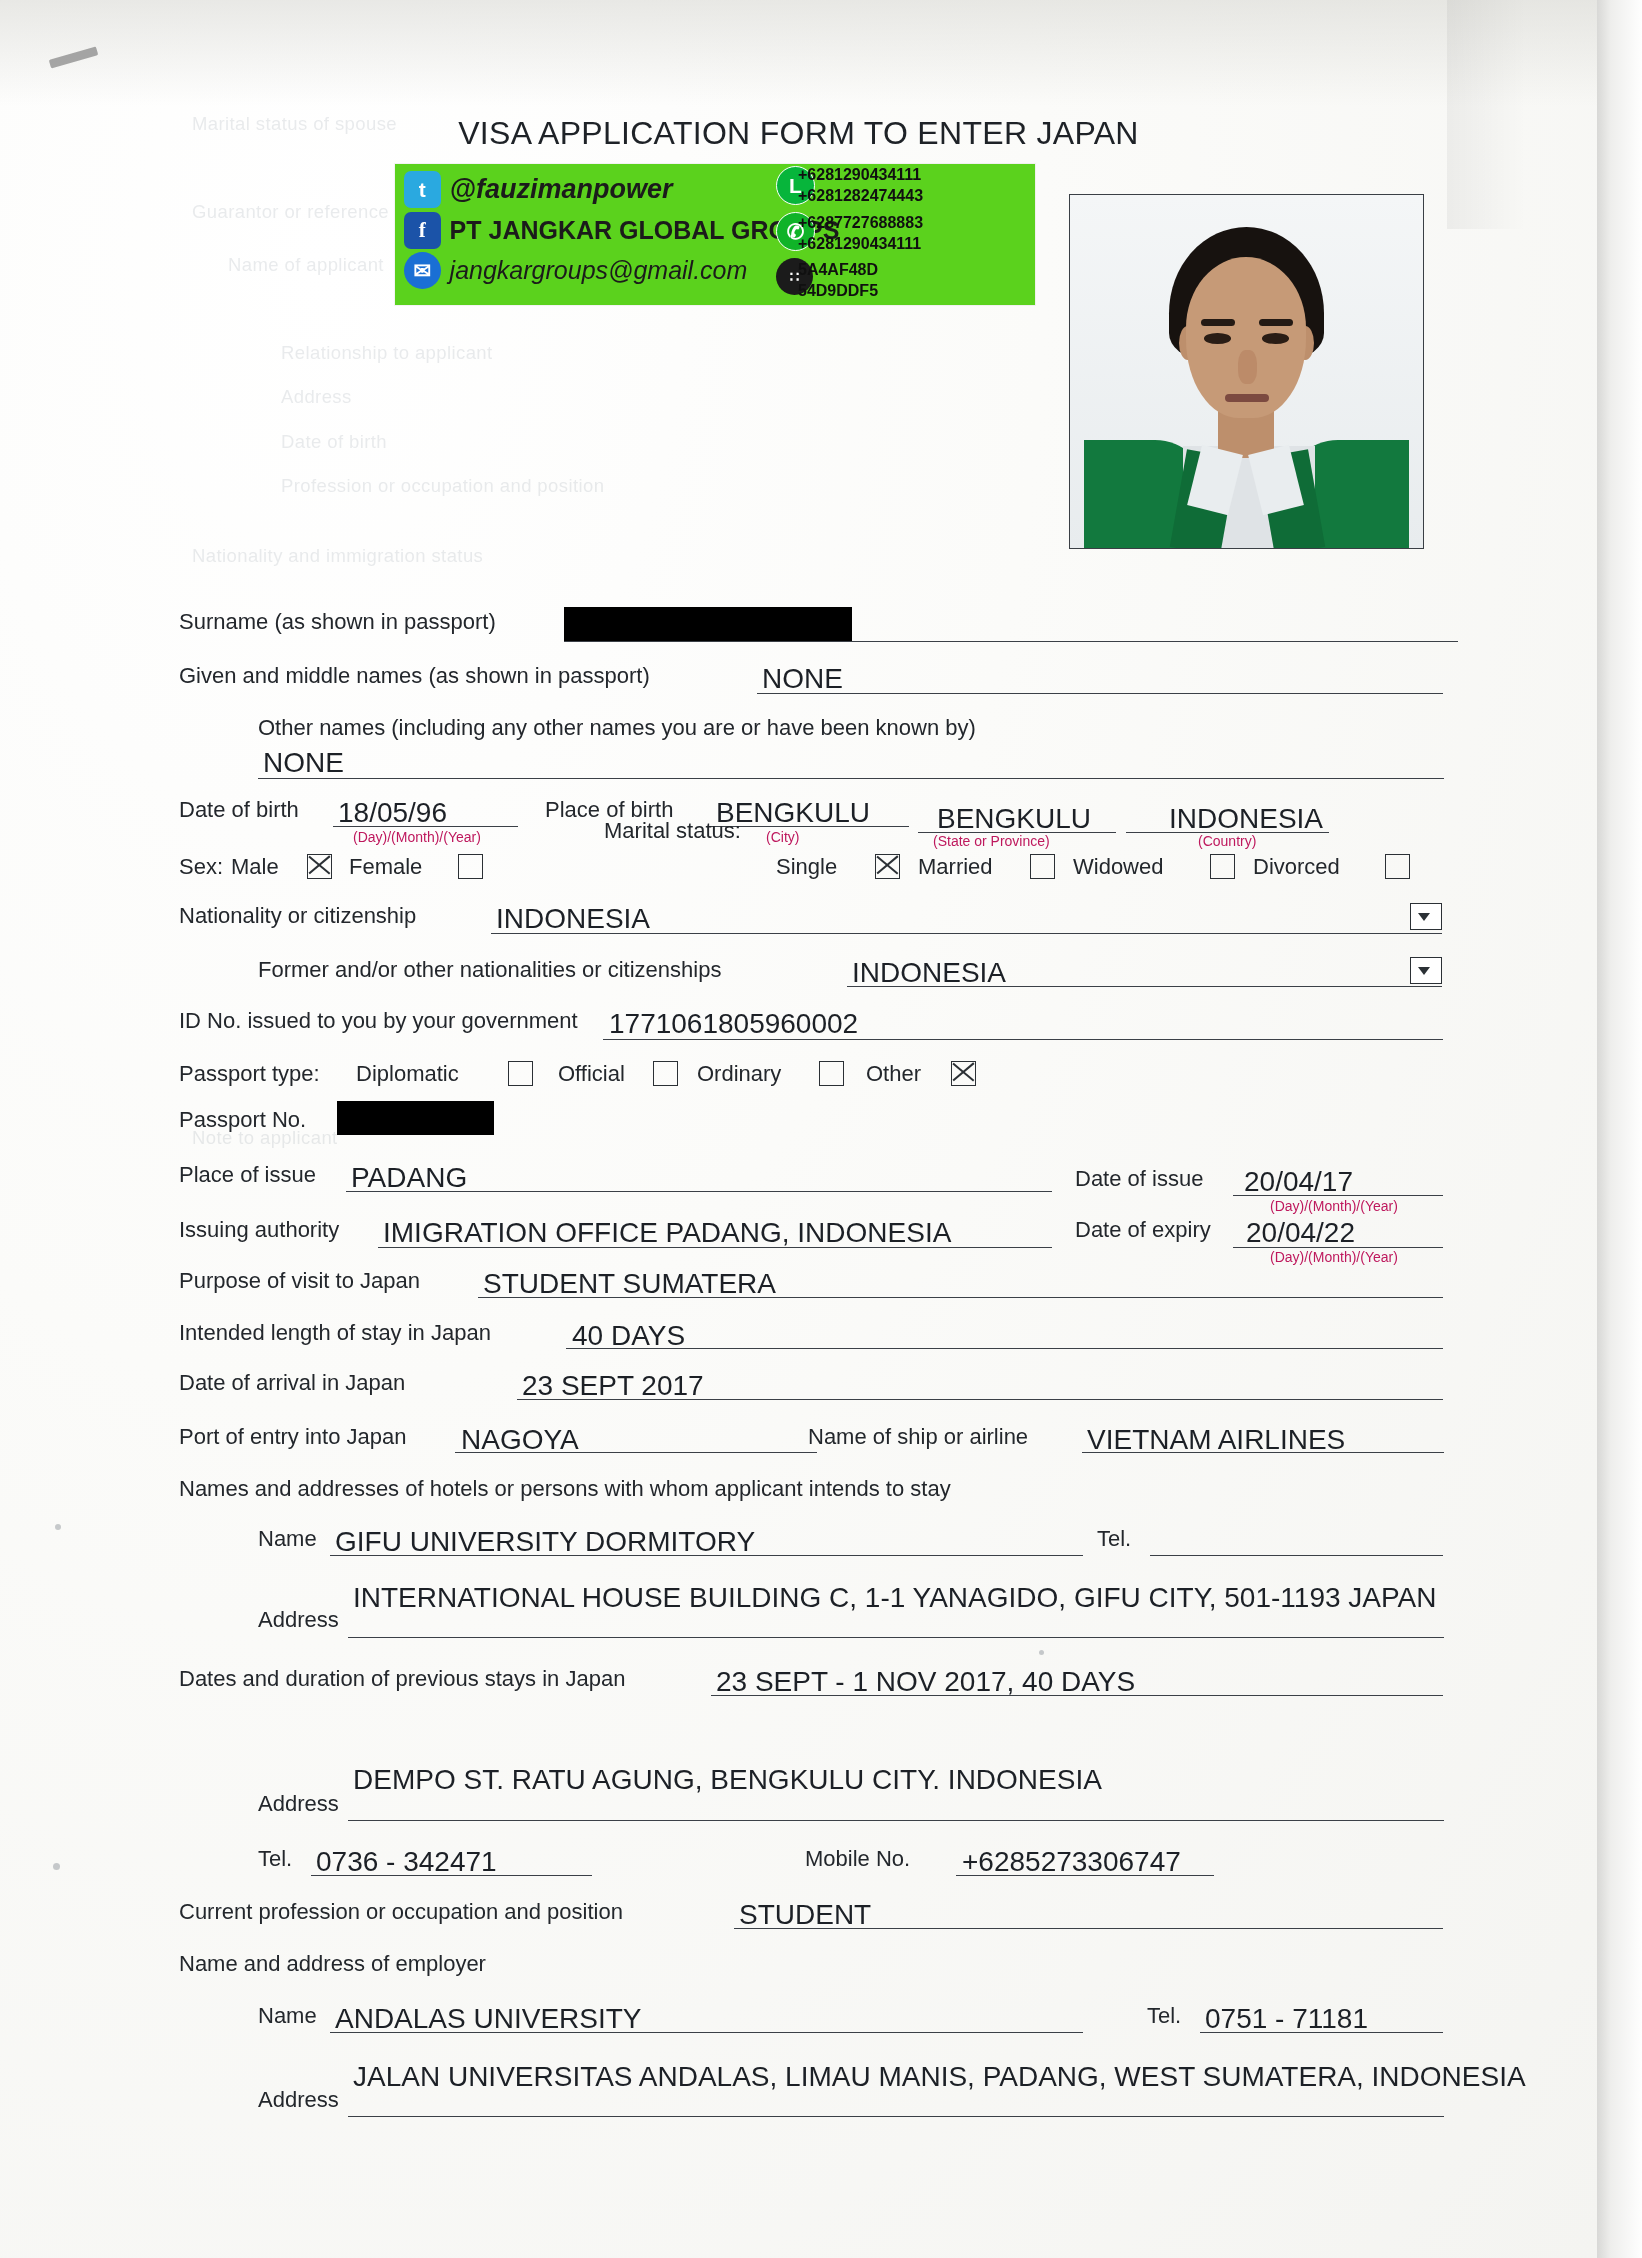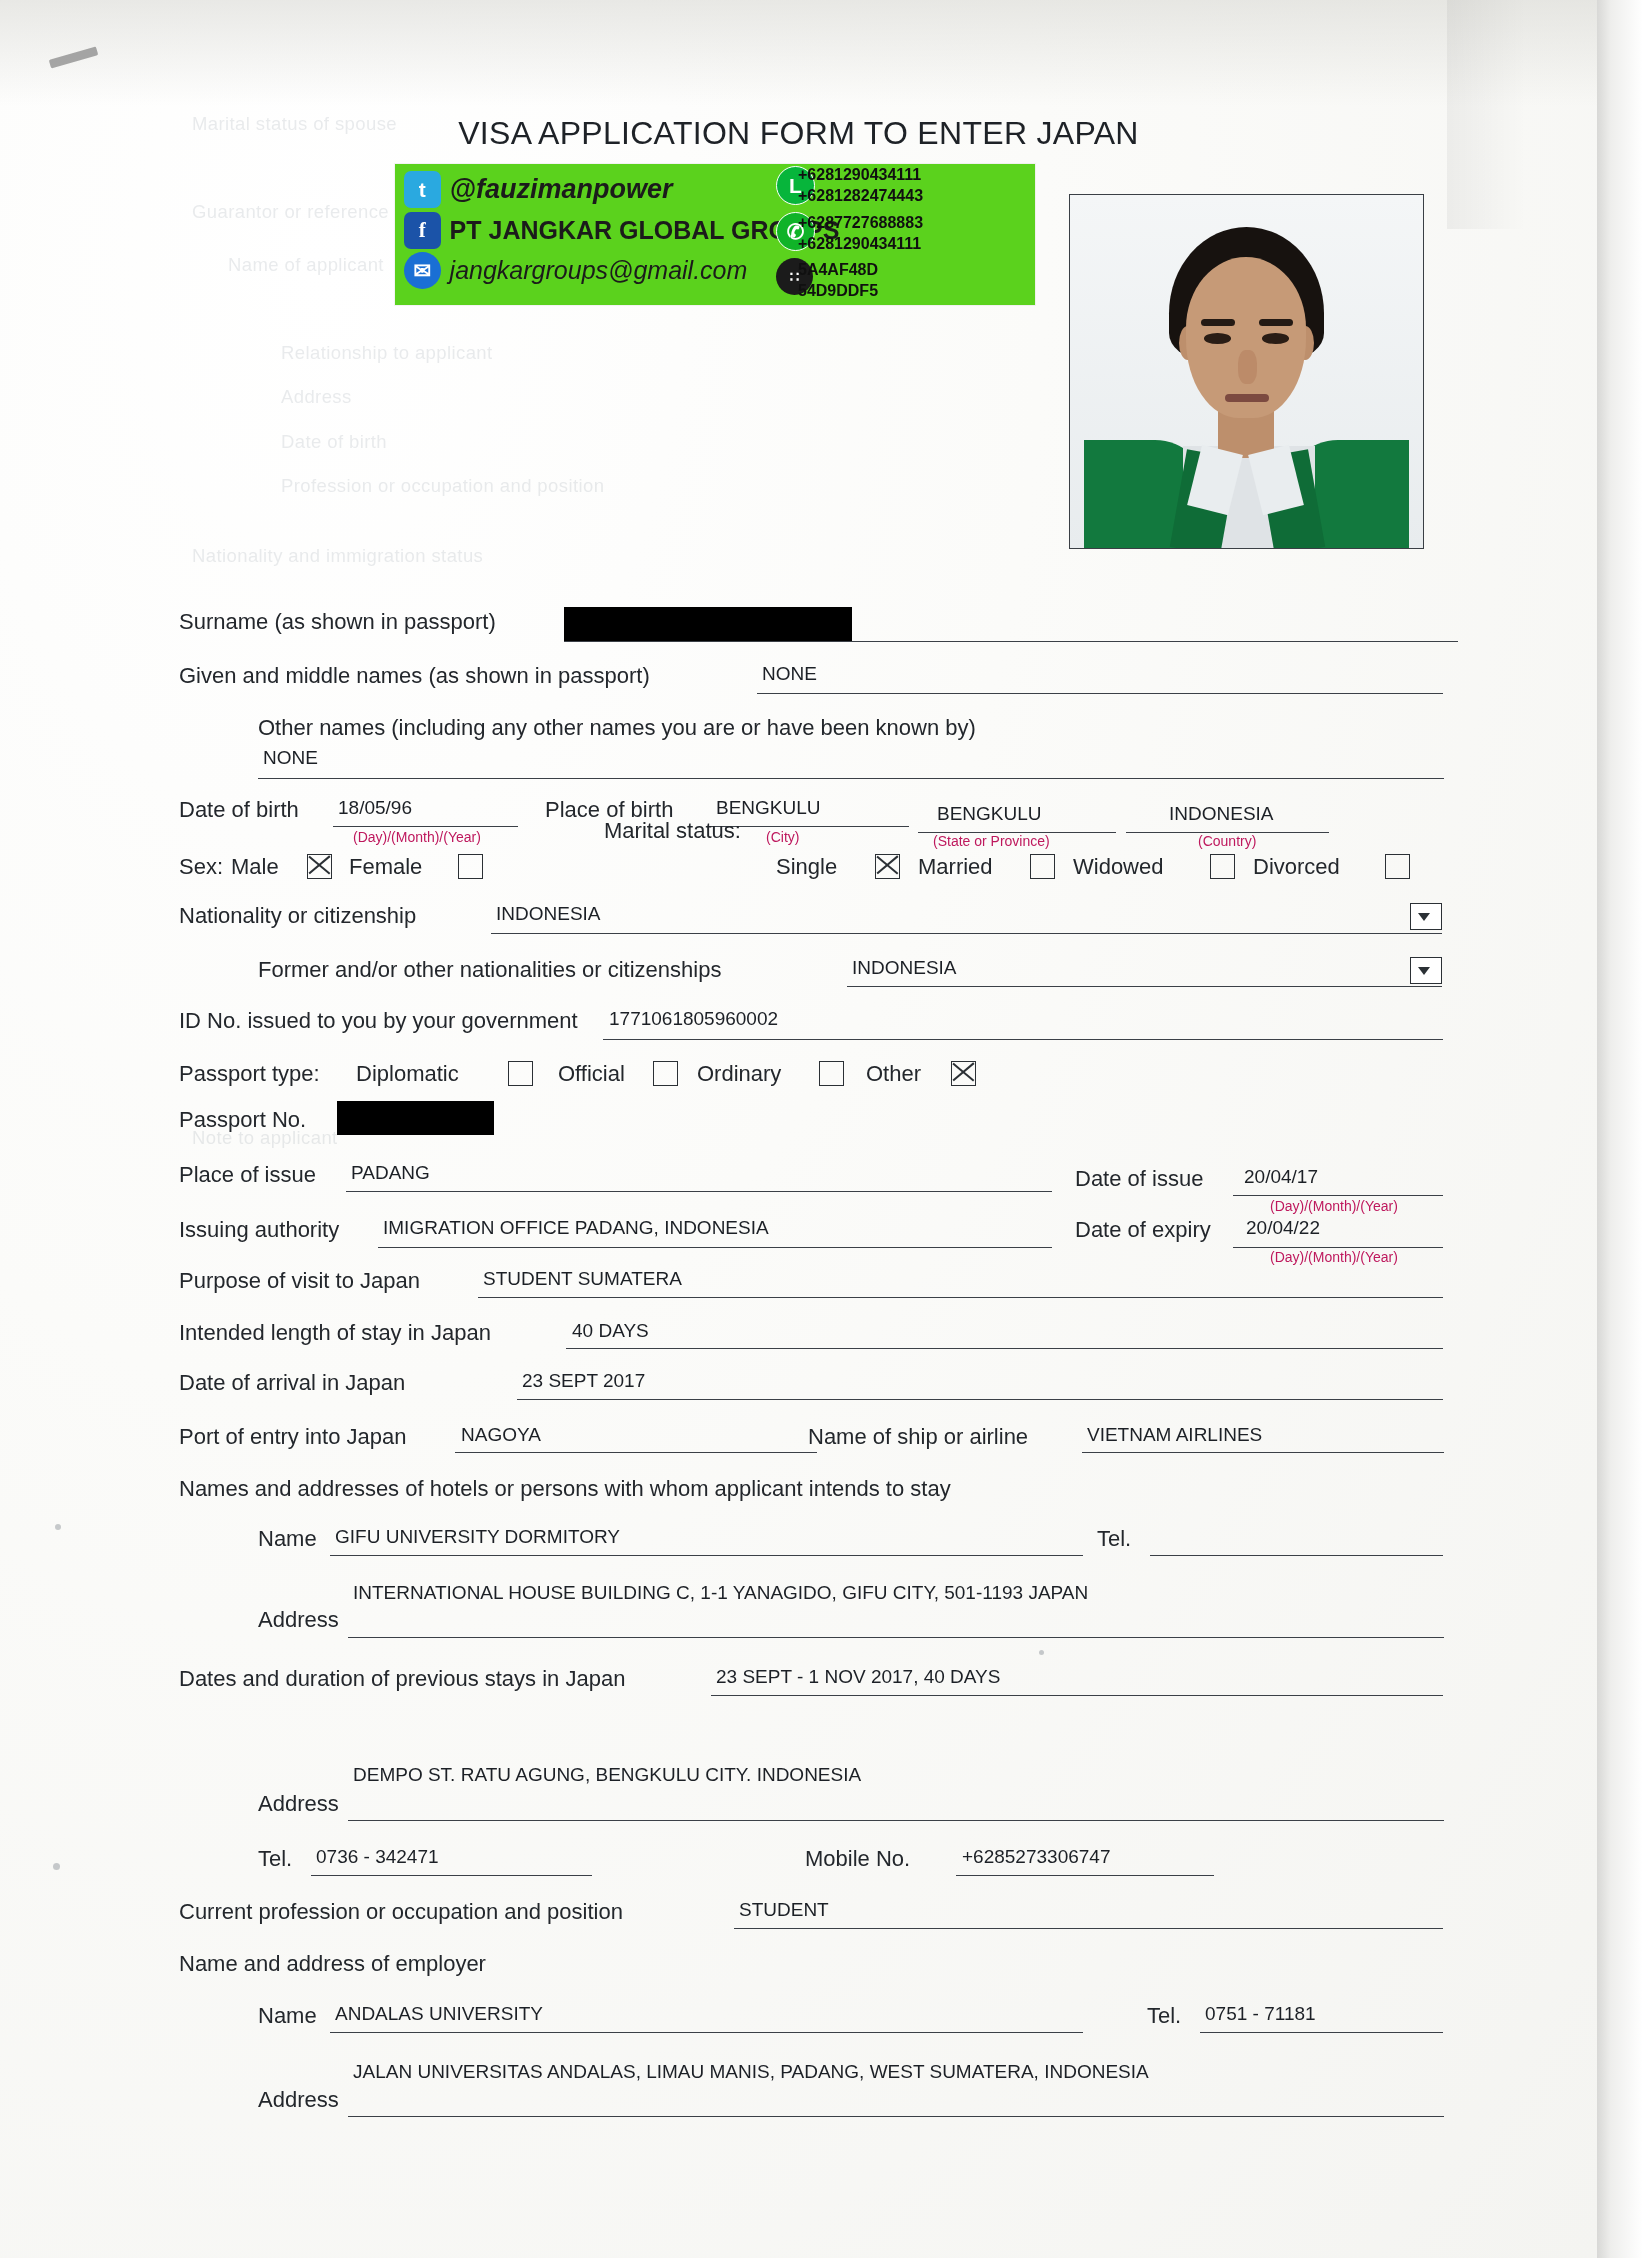--- a/index.html
+++ b/index.html
@@ -292,21 +292,21 @@
     color: #23272c;
   }
   .sub {
     position: absolute;
     font-size: 14px;
     white-space: nowrap;
     color: #be185d;
   }
   .val {
     position: absolute;
-    font-size: 19px;
+    font-size: 28px;
     white-space: nowrap;
     color: #1c2026;
   }
   .rule {
     position: absolute;
     height: 0;
     border-bottom: 1.3px solid #3b4047;
   }
   .box {
     position: absolute;

